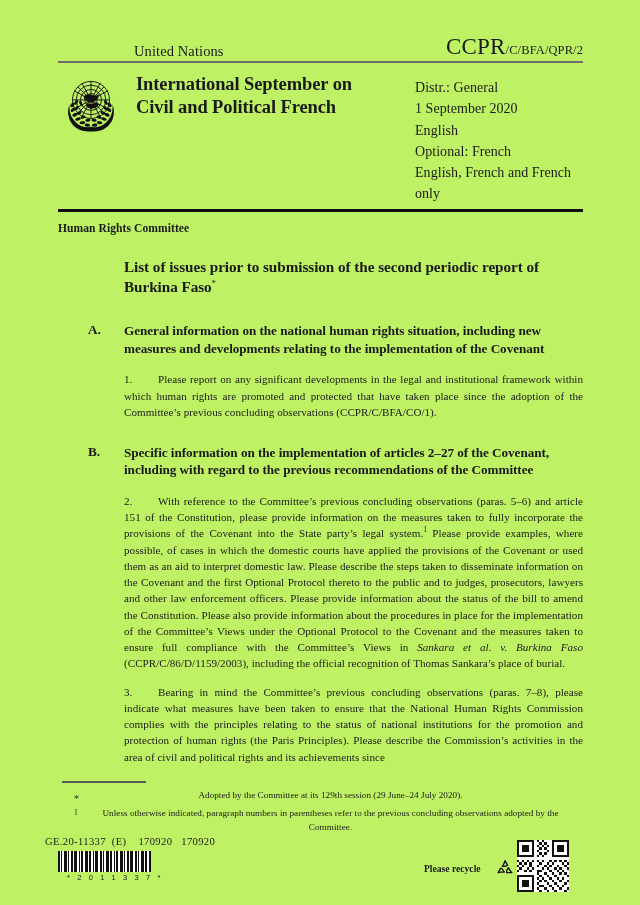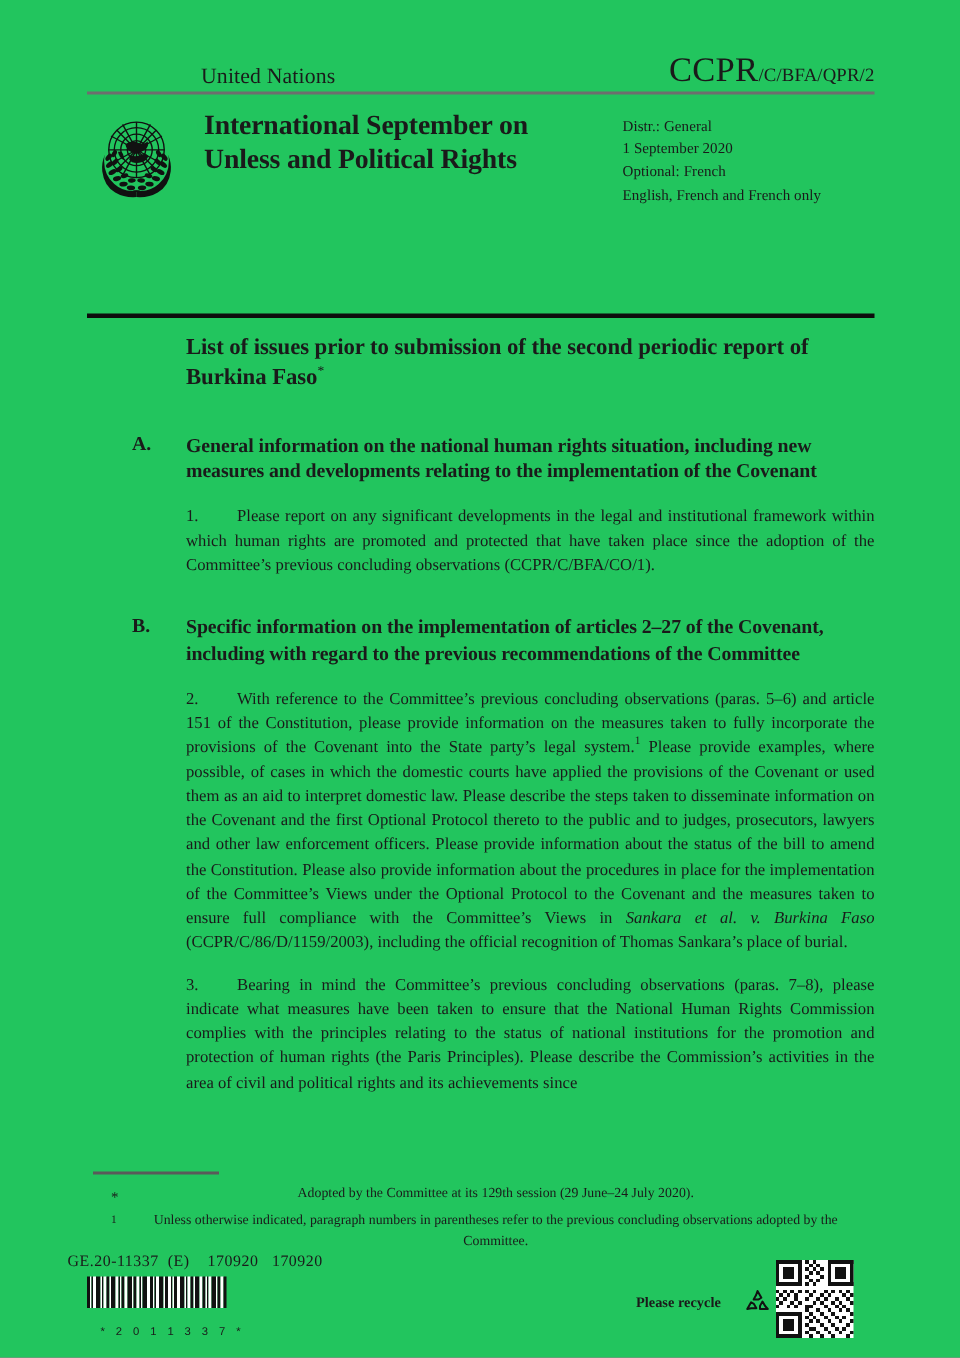--- a/index.html
+++ b/index.html
@@ -4,21 +4,21 @@
 <style>
   html, body {
     margin: 0;
     padding: 0;
     background: #8a8a8a;
   }
   .page {
     position: relative;
     width: 640px;
     height: 905px;
-    background: #22c55e;
+    background: #bef264;
     overflow: hidden;
     font-family: "Liberation Serif", "DejaVu Serif", serif;
     color: #1a1a1a;
     box-sizing: border-box;
   }
 
   
   .masthead {
     position: absolute;
     left: 58px;
@@ -75,21 +75,21 @@
     flex: 1 1 auto;
     padding-left: 14px;
     font-size: 18.5px;
     font-weight: bold;
     line-height: 1.26;
     letter-spacing: -0.1px;
     padding-top: 1px;
   }
   .distr {
     flex: 0 0 168px;
-    font-size: 10px;
+    font-size: 14px;
     line-height: 1.52;
     padding-top: 5px;
     letter-spacing: 0.05px;
   }
 
   
   .rule-thick {
     position: absolute;
     left: 58px;
     top: 209px;
@@ -235,21 +235,21 @@
   }
   .barcode .bars span {
     display: block;
     height: 100%;
     background: #111;
   }
   .barcode .bc-text {
     font-size: 7.5px;
     letter-spacing: 2.6px;
     text-align: center;
-    margin-top: 11px;
+    margin-top: 1px;
     font-family: "Liberation Sans", sans-serif;
   }
   .recycle {
     position: absolute;
     left: 424px;
     top: 858px;
     display: flex;
     align-items: center;
     font-size: 9.6px;
     font-weight: bold;
@@ -331,36 +331,38 @@
               <ellipse cx="63" cy="70" rx="4.2" ry="2.4" transform="rotate(16 63 70)"></ellipse>
               <ellipse cx="55" cy="75" rx="4.2" ry="2.4" transform="rotate(5 55 75)"></ellipse>
             </g>
             <path d="M46 86 q4 3 8 0 q-4 -1 -8 0z"></path>
           </g>
         </svg>
       </div>
 
       <div class="cov-title">
         <div>International September on</div>
-        <div>Unless and Political Rights</div>
+        <div>Civil and Political French</div>
       </div>
 
       <div class="distr">
         <div>Distr.: General</div>
         <div>1 September 2020</div>
+        <div>English</div>
         <div>Optional: French</div>
         <div>English, French and French only</div>
       </div>
     </div>
   </div>
 
   <div class="rule-thick"></div>
 
   <div class="body-wrap">
 
+    <div class="committee">Human Rights Committee</div>
 
     <div class="doc-title"><span>List of issues prior to submission of the second periodic report of Burkina Faso</span><span class="star">*</span></div>
 
     <div class="section">
       <div class="sec-letter">A.</div>
       <div class="sec-head">General information on the national human rights situation, including new measures and developments relating to the implementation of the Covenant</div>
     </div>
 
     <div class="para"><span class="pnum">1.</span><span>Please report on any significant developments in the legal and institutional framework within which human rights are promoted and protected that have taken place since the adoption of the Committee’s previous concluding observations (CCPR/C/BFA/CO/1).</span></div>
 

